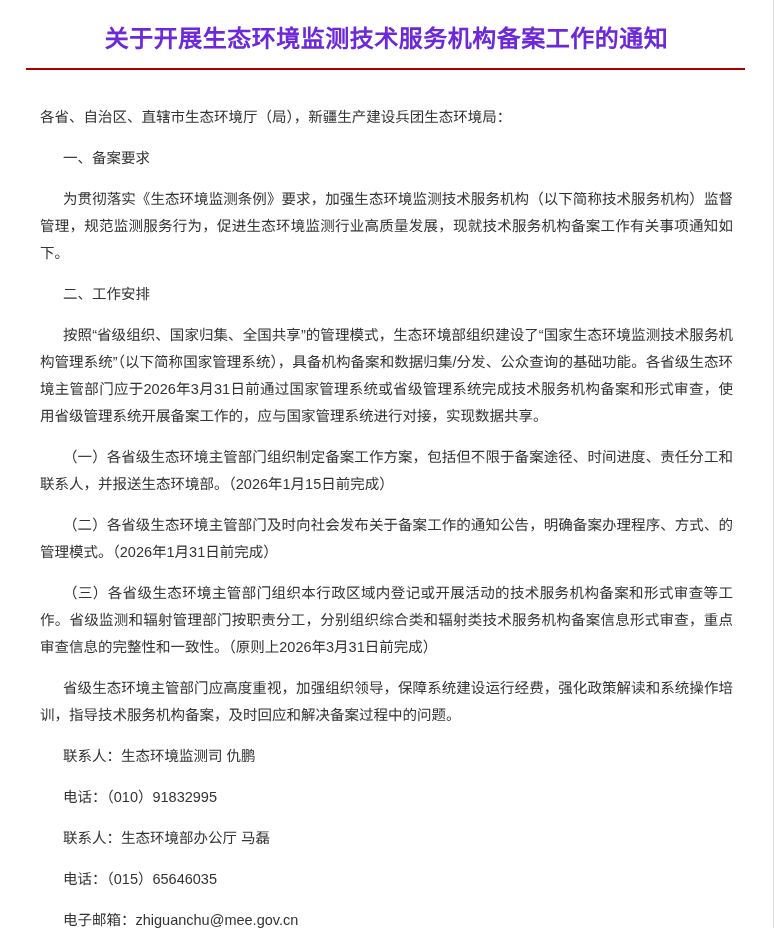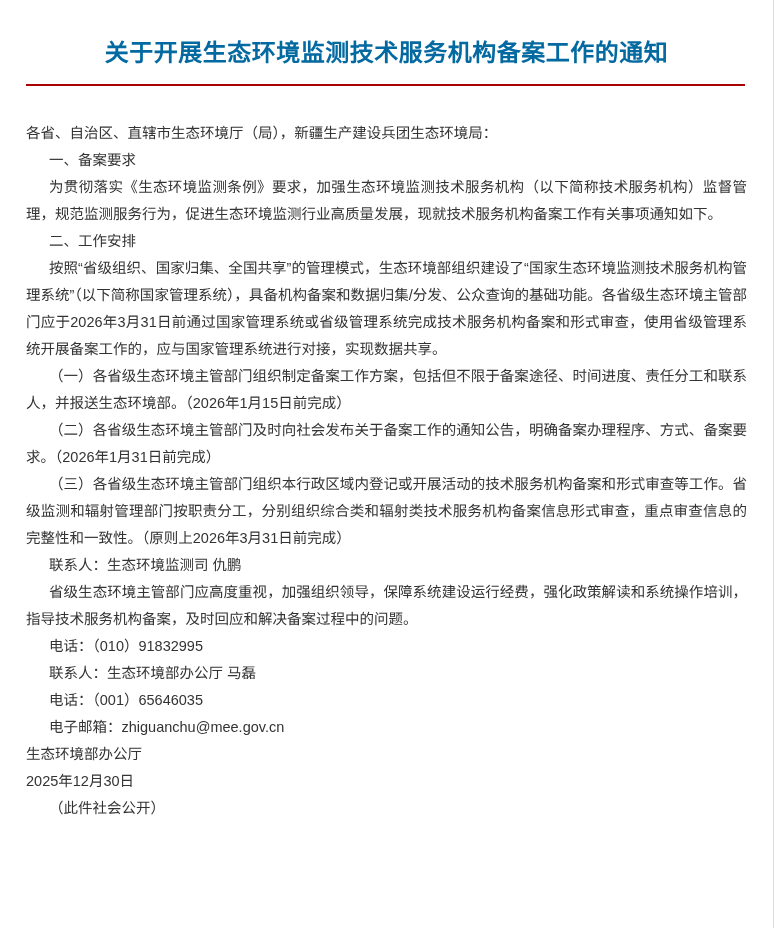--- a/index.html
+++ b/index.html
@@ -8,42 +8,42 @@
     font-family: "Liberation Sans", "DejaVu Sans", sans-serif;
   }
   .page {
     width: 774px;
     min-height: 928px;
     background: #ffffff;
     border-right: 1px solid #dcdcdc;
     overflow: hidden;
   }
   .doc-title {
-    margin: 16px 26px;
+    margin: 2px 26px;
     padding-top: 22px;
     text-align: center;
     font-size: 24px;
     line-height: 30px;
     font-weight: bold;
     letter-spacing: 0.5px;
-    color: #0369a1;
+    color: #6d28d9;
   }
   .title-divider {
     height: 2px;
     background: #aa0000;
     margin: 14px 28px 0 26px;
   }
   .content {
     margin: 34px 26px 0 26px;
     font-size: 14.5px;
     line-height: 27px;
     color: #333333;
     text-align: justify;
   }
-  .content p { margin: 0; }
+  .content p { margin: 14px; }
   .indent { text-indent: 23px; }
   .right { text-align: left; text-indent: 0; }
 </style>
 </head>
 <body>
 
 <div class="page">
 
   <h1 class="doc-title">关于开展生态环境监测技术服务机构备案工作的通知</h1>
 
@@ -57,34 +57,34 @@
 
     <p class="indent">为贯彻落实《生态环境监测条例》要求，加强生态环境监测技术服务机构（以下简称技术服务机构）监督管理，规范监测服务行为，促进生态环境监测行业高质量发展，现就技术服务机构备案工作有关事项通知如下。</p>
 
 
     <p class="indent">二、工作安排</p>
 
     <p class="indent">按照“省级组织、国家归集、全国共享”的管理模式，生态环境部组织建设了“国家生态环境监测技术服务机构管理系统”（以下简称国家管理系统），具备机构备案和数据归集/分发、公众查询的基础功能。各省级生态环境主管部门应于2026年3月31日前通过国家管理系统或省级管理系统完成技术服务机构备案和形式审查，使用省级管理系统开展备案工作的，应与国家管理系统进行对接，实现数据共享。</p>
 
     <p class="indent">（一）各省级生态环境主管部门组织制定备案工作方案，包括但不限于备案途径、时间进度、责任分工和联系人，并报送生态环境部。（2026年1月15日前完成）</p>
 
-    <p class="indent">（二）各省级生态环境主管部门及时向社会发布关于备案工作的通知公告，明确备案办理程序、方式、备案要求。（2026年1月31日前完成）</p>
+    <p class="indent">（二）各省级生态环境主管部门及时向社会发布关于备案工作的通知公告，明确备案办理程序、方式、的管理模式。（2026年1月31日前完成）</p>
 
     <p class="indent">（三）各省级生态环境主管部门组织本行政区域内登记或开展活动的技术服务机构备案和形式审查等工作。省级监测和辐射管理部门按职责分工，分别组织综合类和辐射类技术服务机构备案信息形式审查，重点审查信息的完整性和一致性。（原则上2026年3月31日前完成）</p>
 
 
+    <p class="indent">省级生态环境主管部门应高度重视，加强组织领导，保障系统建设运行经费，强化政策解读和系统操作培训，指导技术服务机构备案，及时回应和解决备案过程中的问题。</p>
+
     <p class="indent">联系人：生态环境监测司 仇鹏</p>
-
-    <p class="indent">省级生态环境主管部门应高度重视，加强组织领导，保障系统建设运行经费，强化政策解读和系统操作培训，指导技术服务机构备案，及时回应和解决备案过程中的问题。</p>
 
     <p class="indent">电话：（010）91832995</p>
 
     <p class="indent">联系人：生态环境部办公厅 马磊</p>
 
-    <p class="indent">电话：（001）65646035</p>
+    <p class="indent">电话：（015）65646035</p>
 
     <p class="indent">电子邮箱：zhiguanchu@mee.gov.cn</p>
 
     <p class="right">生态环境部办公厅</p>
 
     <p class="right">2025年12月30日</p>
 
     <p class="indent">（此件社会公开）</p>
 
   </div>

